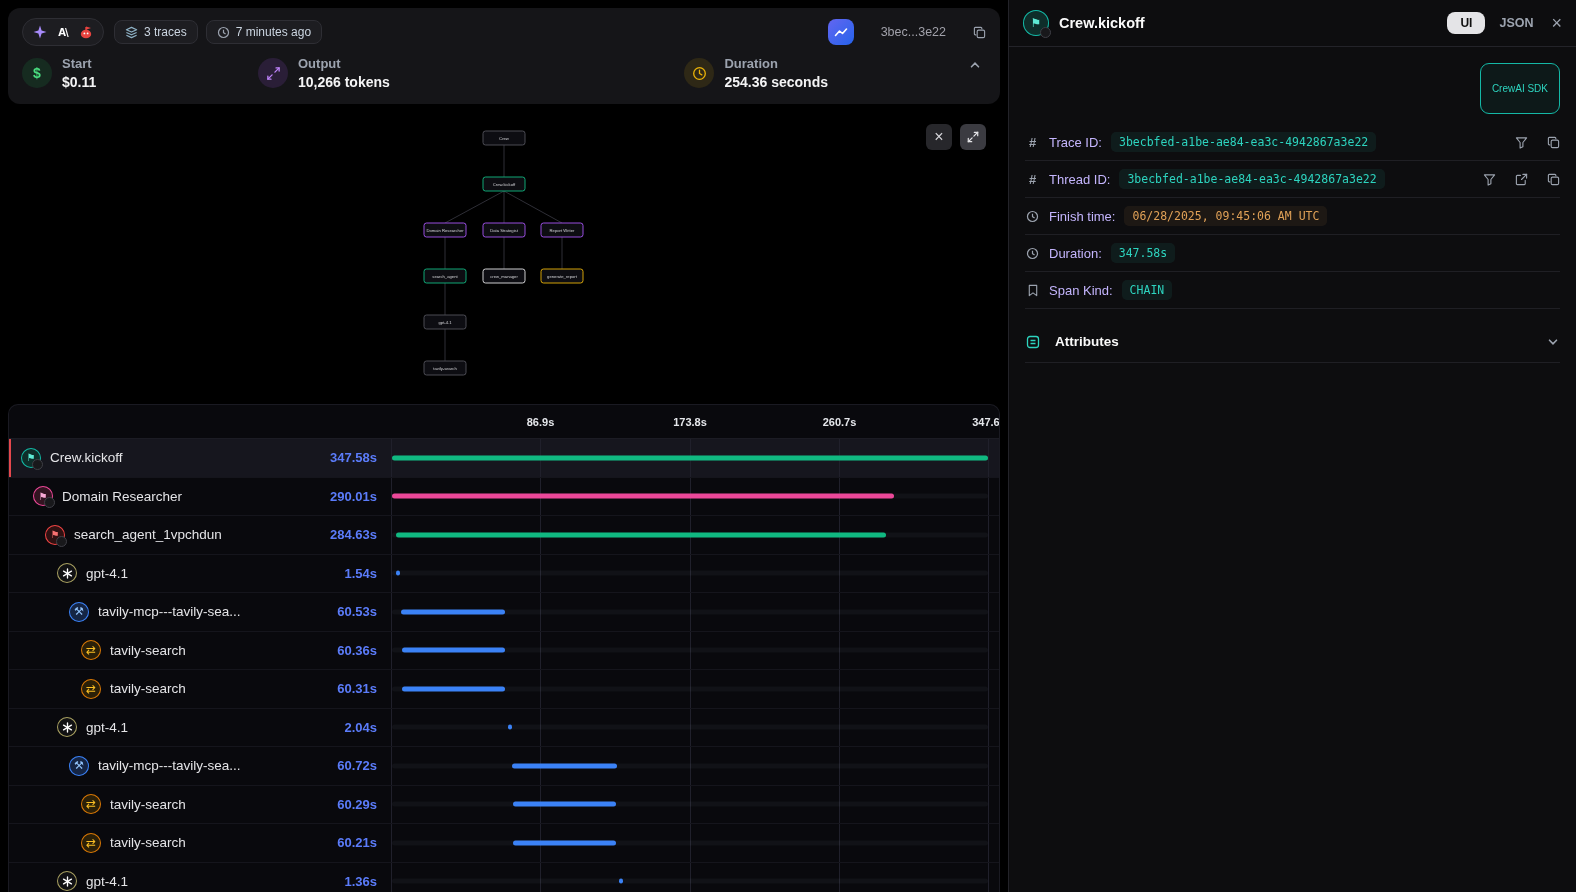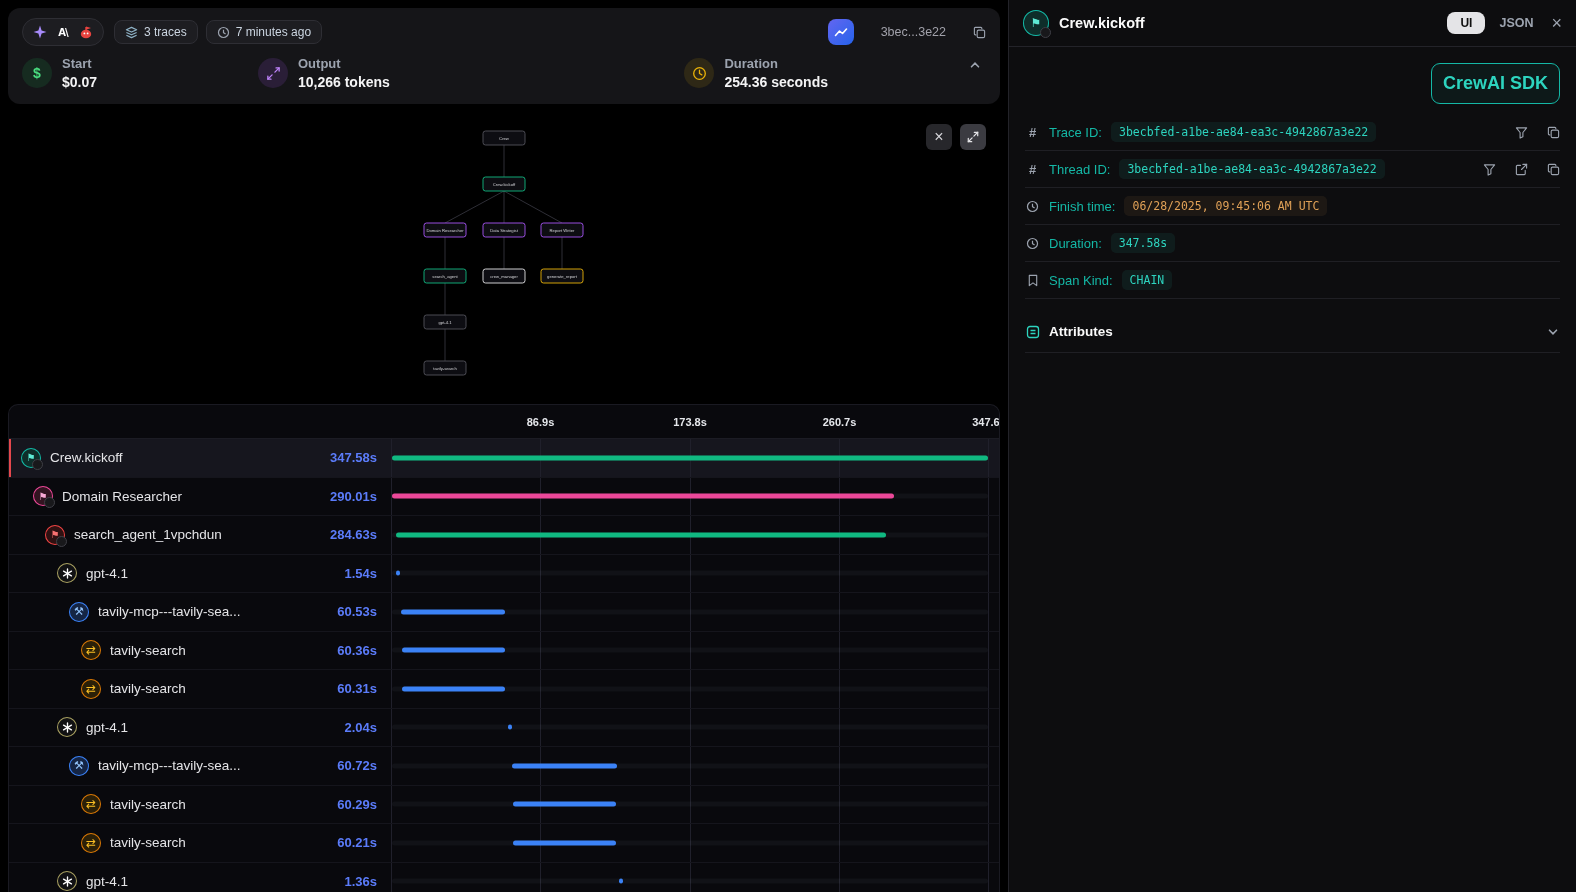--- a/index.html
+++ b/index.html
@@ -84,32 +84,32 @@
   
   .right { flex: 1; background: #0d0d0f; border-left: 1px solid #232329; display: flex; flex-direction: column; overflow: hidden; }
   .rp-header { display: flex; align-items: center; justify-content: space-between; padding: 10px 14px; border-bottom: 1px solid #232329; flex: none; }
   .rp-title-group { display: flex; align-items: center; gap: 10px; }
   .rp-title { font-size: 14.5px; font-weight: 700; color: #fafafa; }
   .rp-actions { display: flex; align-items: center; }
   .toggle-ui { background: #e4e4e7; color: #111; font-weight: 700; font-size: 12px; padding: 4px 13px; border-radius: 8px; cursor: pointer; }
   .toggle-json { color: #9ca3af; font-size: 12.5px; font-weight: 600; margin: 0 10px 0 14px; cursor: pointer; }
   .rp-close { color: #9ca3af; font-size: 18px; line-height: 1; margin-left: 8px; cursor: pointer; }
   .sdk-row { display: flex; justify-content: flex-end; padding: 16px 16px 10px; }
-  .sdk-badge { border: 1px solid #14b8a6; color: #2dd4bf; background: rgba(20,184,166,0.07); font-size: 18px; font-weight: 700; padding: 9px 11px; border-radius: 9px; cursor: pointer; }
+  .sdk-badge { border: 1px solid #14b8a6; color: #2dd4bf; background: rgba(20,184,166,0.07); font-size: 10px; font-weight: 400; padding: 19px 11px; border-radius: 9px; cursor: pointer; }
   .fields { padding: 0 16px; }
   .field { display: flex; align-items: center; height: 37px; border-bottom: 1px solid #1f1f24; gap: 9px; }
   .f-icon { width: 15px; display: flex; justify-content: center; color: #9ca3af; flex: none; }
   .hash-glyph { color: #9ca3af; font-weight: 700; font-size: 13px; }
-  .f-label { font-size: 13px; color: #14b8a6; white-space: nowrap; }
+  .f-label { font-size: 13px; color: #c4b5fd; white-space: nowrap; }
   .f-value { font-family: "DejaVu Sans Mono", monospace; font-size: 11.5px; padding: 3px 8px; border-radius: 5px; white-space: nowrap; }
   .f-value.teal { color: #2dd4bf; background: rgba(45,212,191,0.08); }
   .f-value.orange { color: #e0a157; background: rgba(224,161,87,0.08); }
   .f-spacer { flex: 1; }
   .f-action { margin-left: 10px; display: flex; cursor: pointer; }
-  .attr-row { margin: 12px 16px 0; display: flex; align-items: center; gap: 9px; height: 42px; border-bottom: 1px solid #1f1f24; cursor: pointer; }
+  .attr-row { margin: 12px 16px 0; display: flex; align-items: center; gap: 15px; height: 42px; border-bottom: 1px solid #1f1f24; cursor: pointer; }
   .attr-label { font-size: 13.5px; font-weight: 700; color: #fafafa; flex: 1; }
   .chev { display: flex; }
 </style>
 </head>
 <body>
 
 <div class="app">
 
   <div class="left">
     <div class="card-top">
@@ -167,21 +167,21 @@
             </span>
         </div>
       </div>
       <div class="stats" id="stats-bar">
           <div class="stat">
             <span class="stat-icon dollar-icon">
               <span>$</span>
             </span>
             <div class="stat-col">
               <div class="stat-label">Start</div>
-              <div class="stat-value">$0.07</div>
+              <div class="stat-value">$0.11</div>
             </div>
           </div>
           <div class="stat">
             <span class="stat-icon output-icon">
               <svg width="15" height="15" viewBox="0 0 16 16" fill="none" stroke="#c084fc" stroke-width="1.4" stroke-linecap="round" stroke-linejoin="round">
                 <path d="M9.5 6.5 14 2"></path>
                 <path d="M10.7 2H14v3.3"></path>
                 <path d="M6.5 9.5 2 14"></path>
                 <path d="M5.3 14H2v-3.3"></path>
               </svg>

